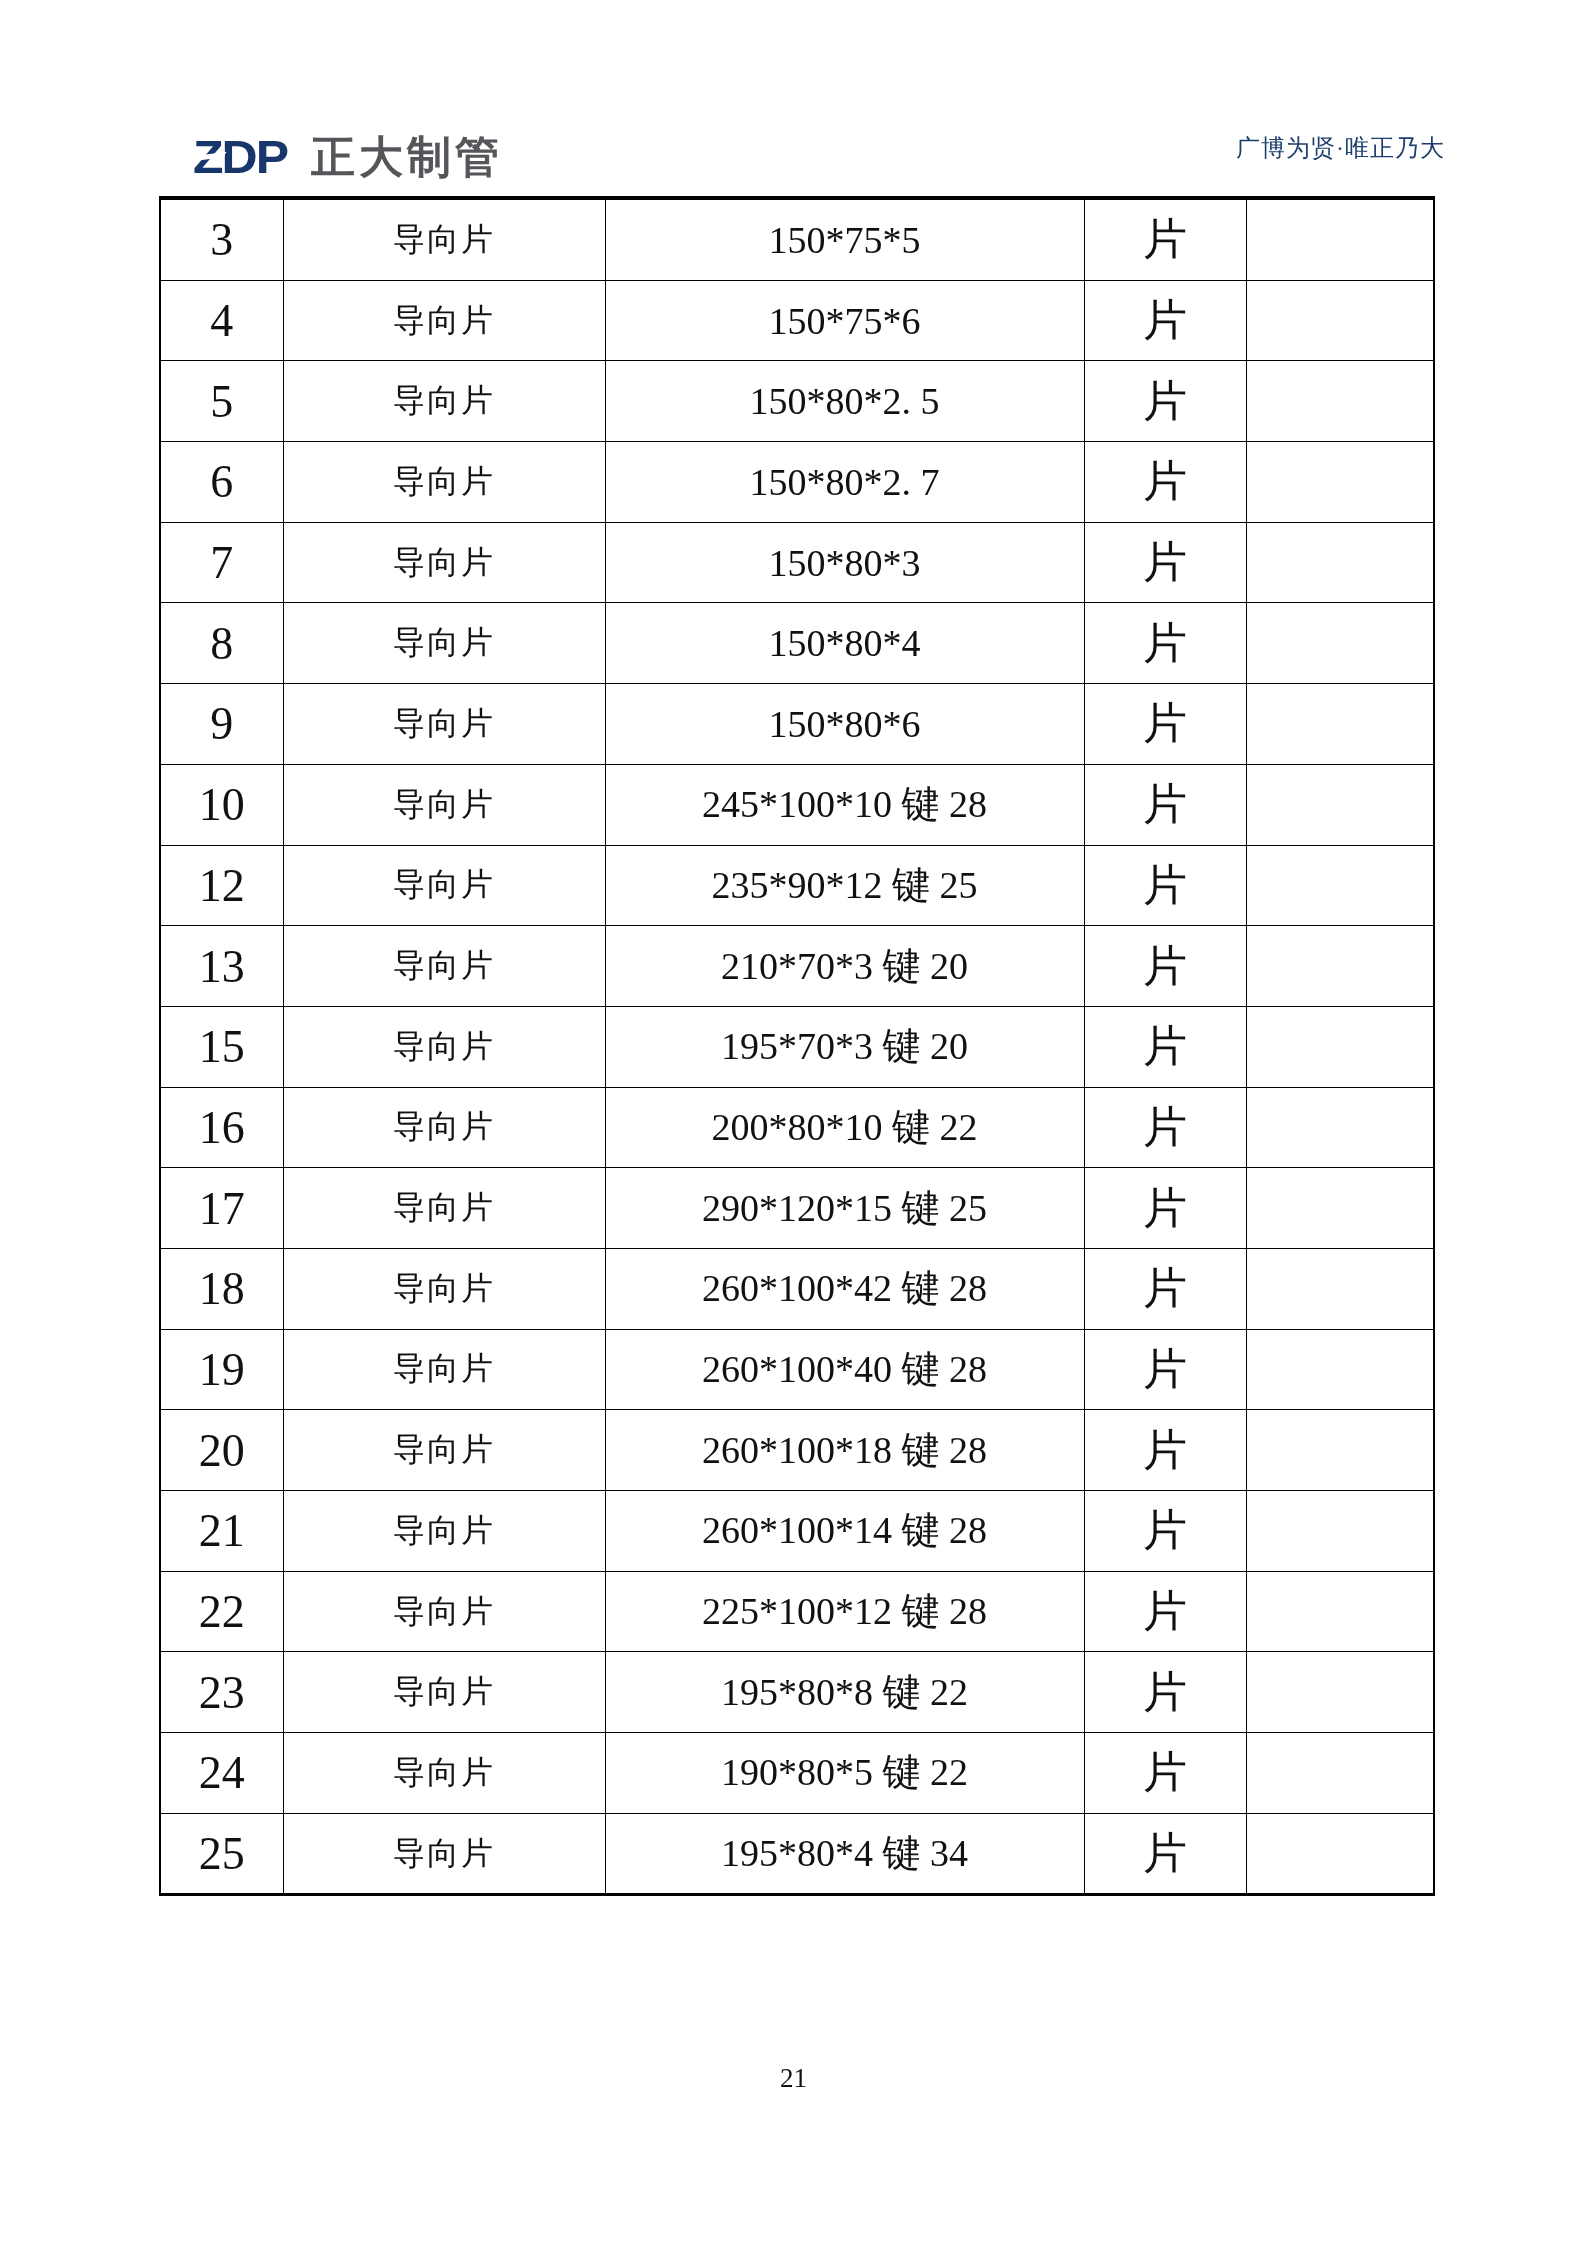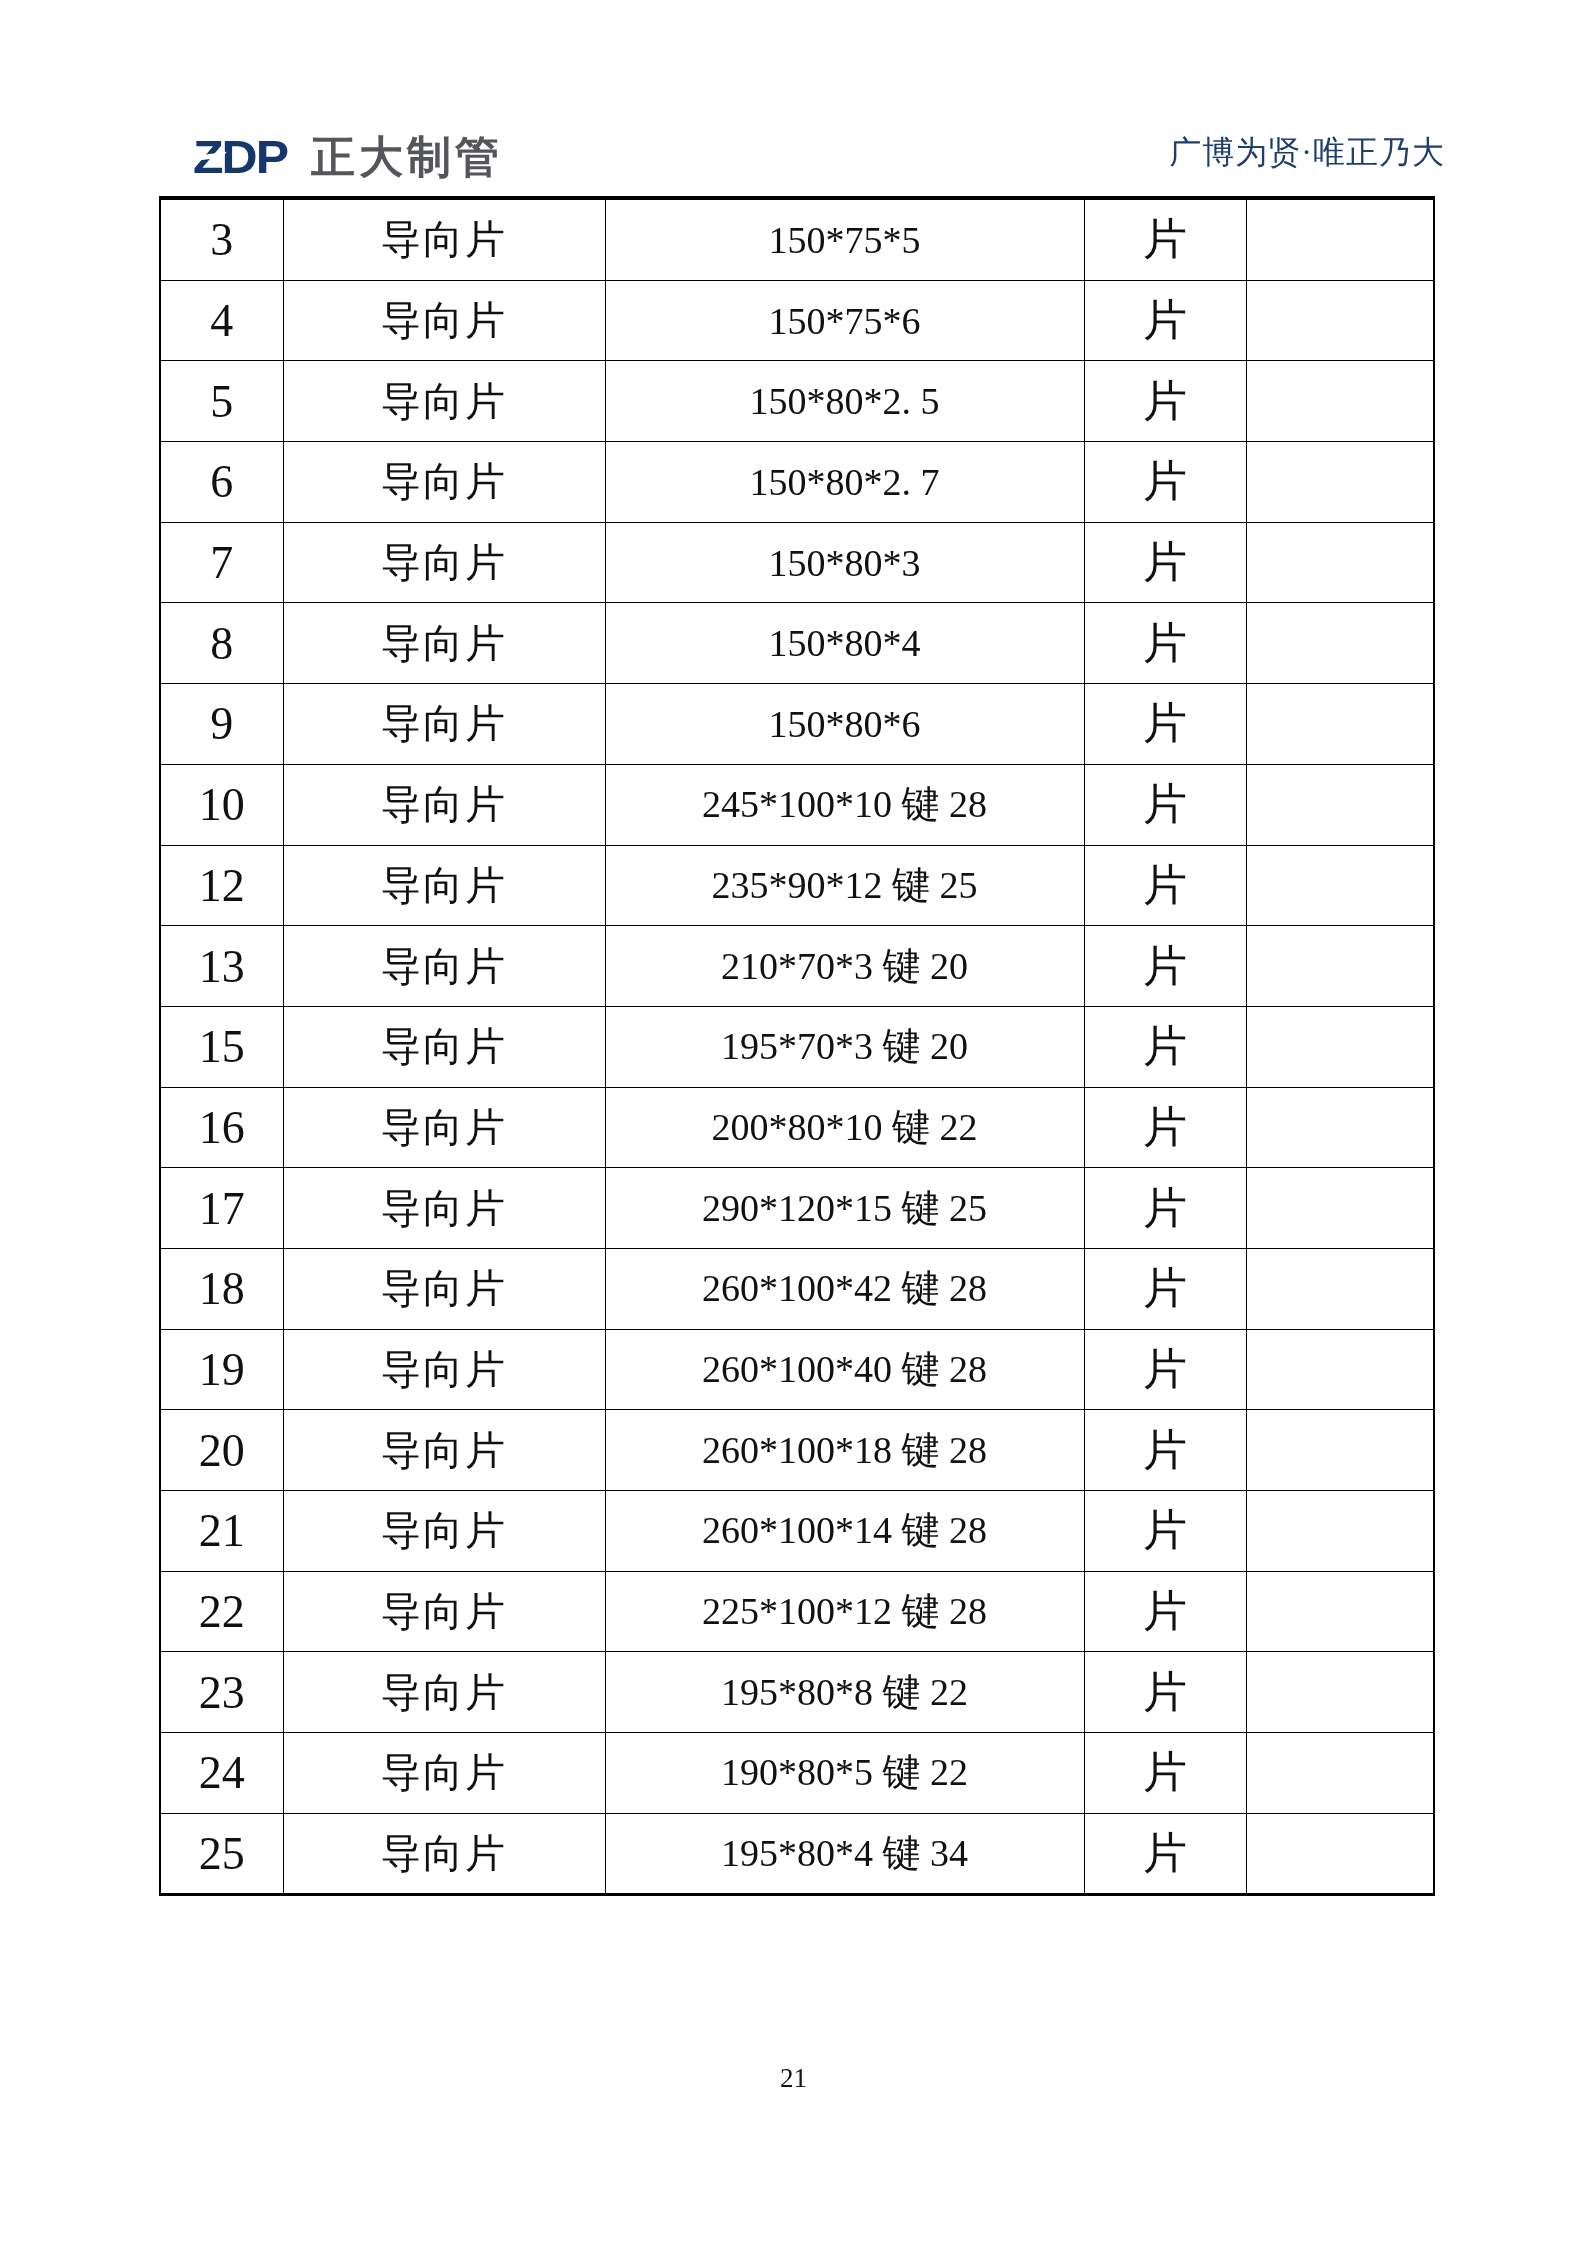--- a/index.html
+++ b/index.html
@@ -51,21 +51,21 @@
     font-weight: 700;
     font-size: 44px;
     letter-spacing: 4px;
     line-height: 1;
     margin-left: 24px;
   }
   .slogan {
     position: absolute;
     top: 136px;
     right: 142px;
-    font-size: 32px;
+    font-size: 24px;
     letter-spacing: 1px;
     line-height: 1;
     white-space: nowrap;
     text-align: right;
   }
 
   
   .spec-table {
     position: absolute;
     left: 159px;
@@ -81,21 +81,21 @@
   .spec-table td {
     border: 1.5px solid #000;
     height: 79.7px;
     padding: 0;
     text-align: center;
     vertical-align: middle;
     overflow: hidden;
     white-space: nowrap;
   }
   .cell-no   { font-size: 46px; }
-  .cell-name { font-size: 40px; letter-spacing: 2px; }
+  .cell-name { font-size: 32px; letter-spacing: 2px; }
   .cell-spec { font-size: 38px; }
   .cell-unit { font-size: 44px; }
   .cell-note { font-size: 38px; }
 
   
   .page-number {
     position: absolute;
     top: 2062px;
     left: 0;
     width: 1587px;

